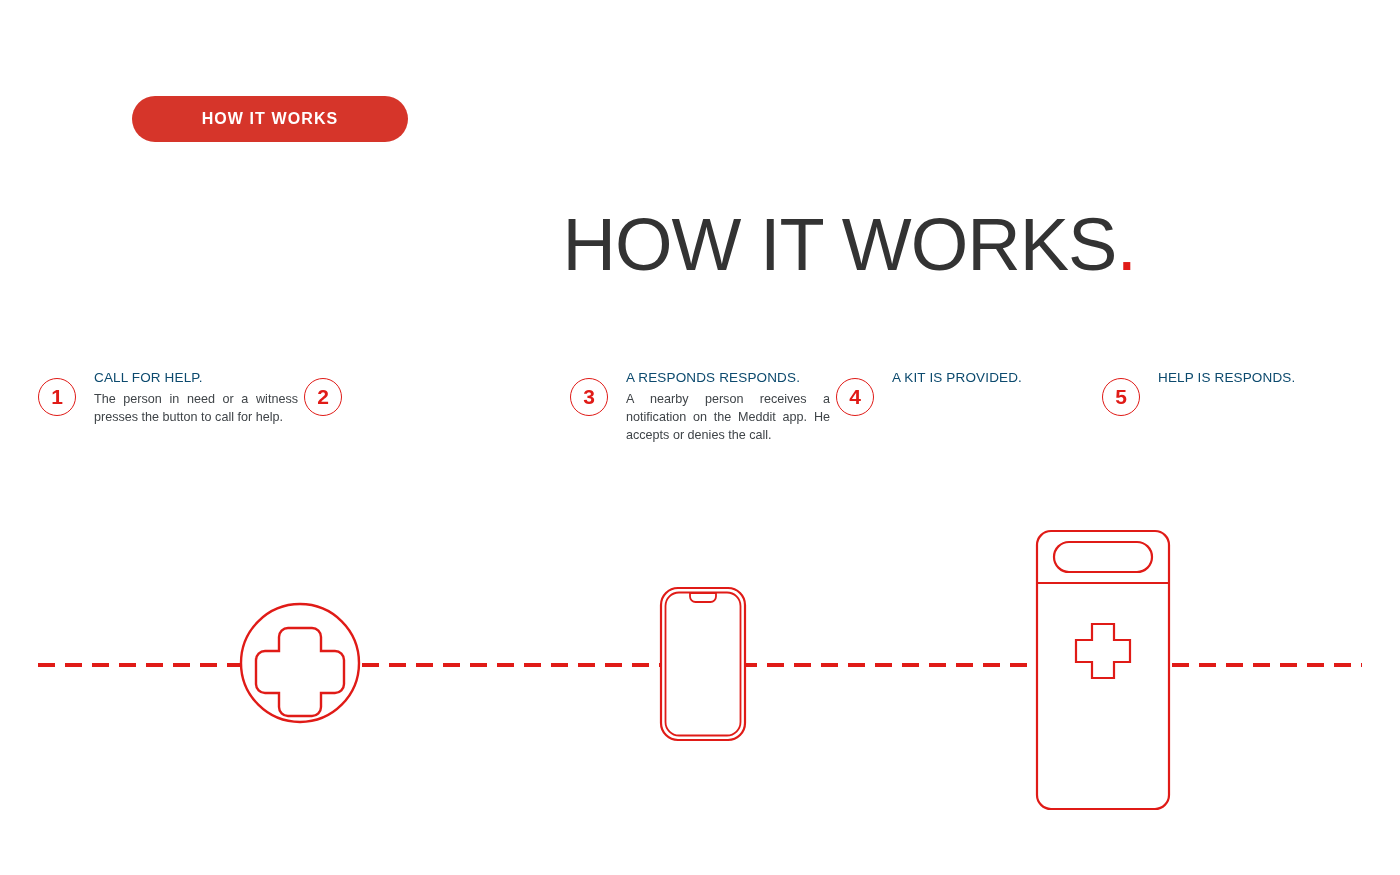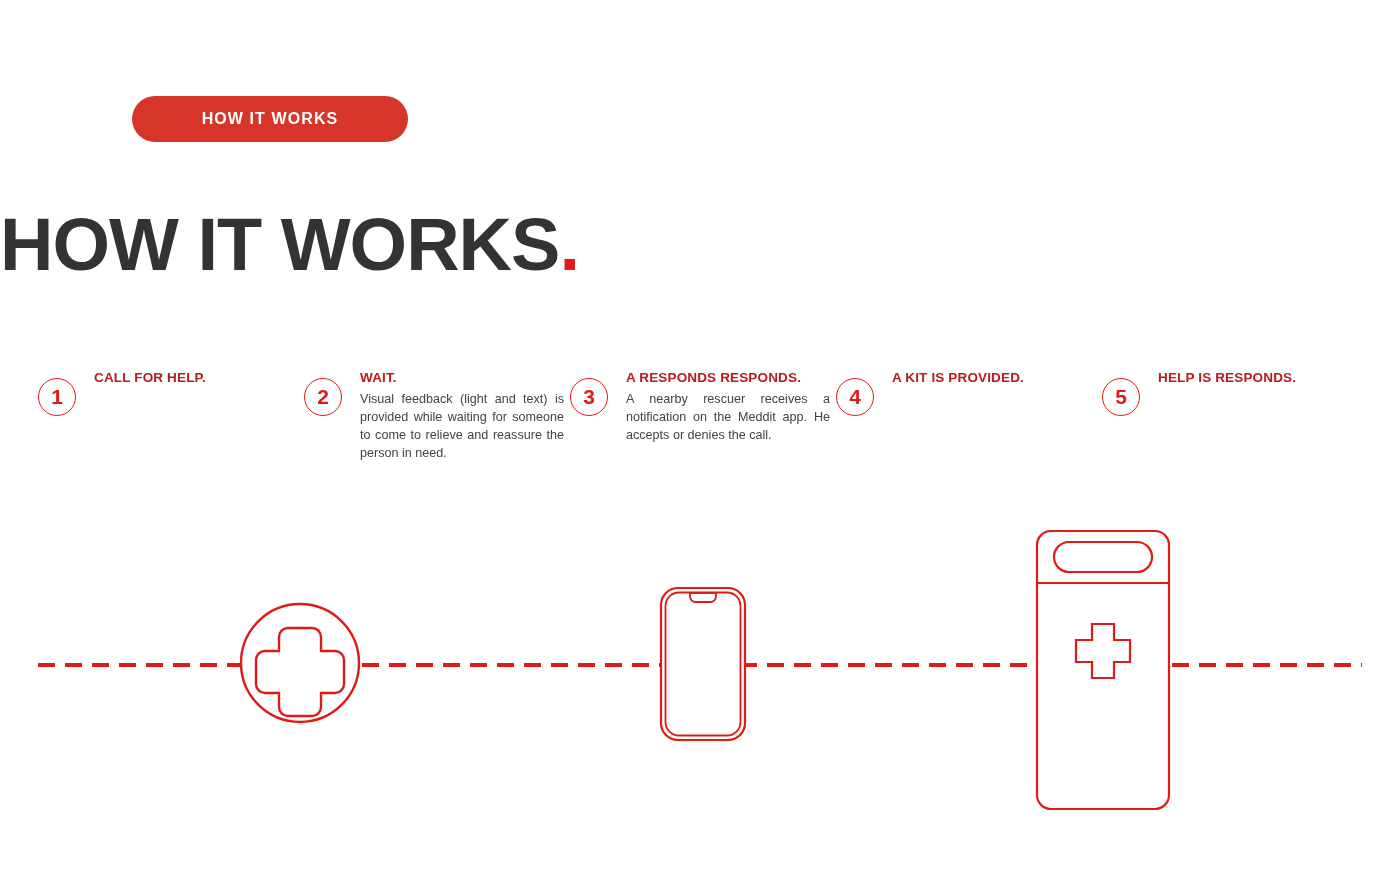--- a/index.html
+++ b/index.html
@@ -34,23 +34,23 @@
     font-weight: bold;
     letter-spacing: 1.1px;
   }
 
   
   #page-title {
     position: absolute;
     left: 0;
     top: 158px;
     width: 1136px;
-    text-align: left;
+    text-align: right;
     font-size: 74px;
-    font-weight: bold;
+    font-weight: normal;
     letter-spacing: -1px;
     color: #333333;
     line-height: 1;
   }
   #page-title .dot {
     color: #e01b17;
   }
 
   
   #steps {
@@ -81,22 +81,22 @@
     font-size: 21px;
     font-weight: bold;
     margin-top: 8px;
   }
   .step-body {
     margin-left: 18px;
     flex: 1 1 auto;
   }
   .step-title {
     font-size: 13.5px;
-    font-weight: bold;
-    color: #b91c1c;
+    font-weight: normal;
+    color: #0c4a6e;
     letter-spacing: 0.15px;
     margin-bottom: 6px;
     white-space: nowrap;
   }
   .step-text {
     font-size: 12.6px;
     line-height: 1.42;
     color: #3f4448;
     text-align: justify;
   }
@@ -135,36 +135,33 @@
 <h1 id="page-title">
   <span>HOW IT WORKS</span><span class="dot">.</span>
 </h1>
 
 <div id="steps">
 
   <div class="step">
     <div class="step-num">1</div>
     <div class="step-body">
       <div class="step-title">CALL FOR HELP.</div>
+      <div class="step-text">The person in need or a witness  presses the button to call for help.</div>
     </div>
   </div>
 
   <div class="step">
     <div class="step-num">2</div>
-    <div class="step-body">
-      <div class="step-title">WAIT.</div>
-      <div class="step-text">Visual feedback (light and text) is provided  while waiting for someone to come to relieve and reassure the person in need.</div>
-    </div>
   </div>
 
   <div class="step">
     <div class="step-num">3</div>
     <div class="step-body">
       <div class="step-title">A RESPONDS RESPONDS.</div>
-      <div class="step-text">A nearby rescuer receives a notification on the Meddit app. He accepts or denies the call.</div>
+      <div class="step-text">A nearby person receives a notification on the Meddit app. He accepts or denies the call.</div>
     </div>
   </div>
 
   <div class="step">
     <div class="step-num">4</div>
     <div class="step-body">
       <div class="step-title">A KIT IS PROVIDED.</div>
     </div>
   </div>
 

